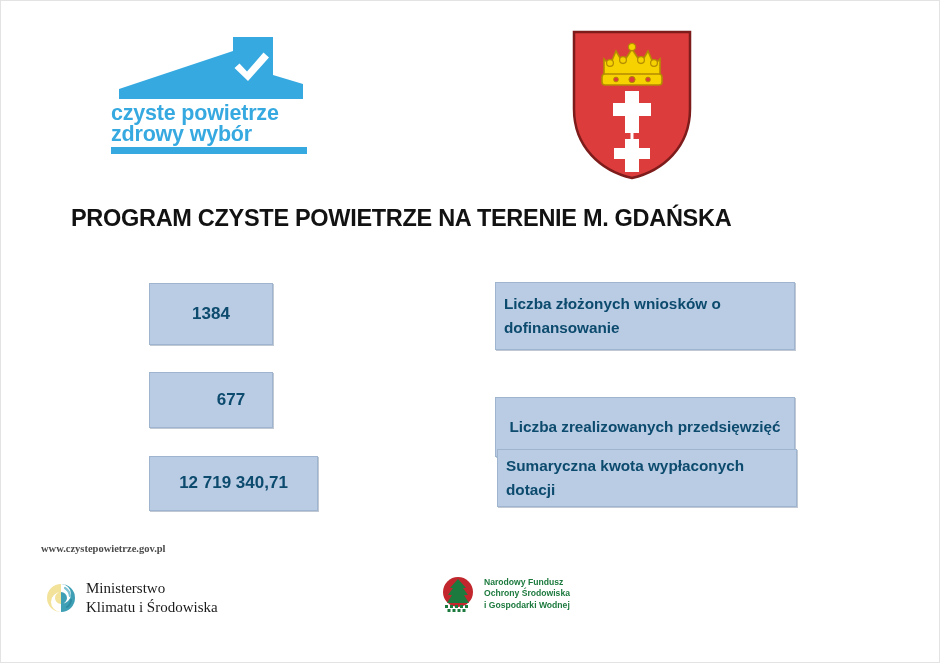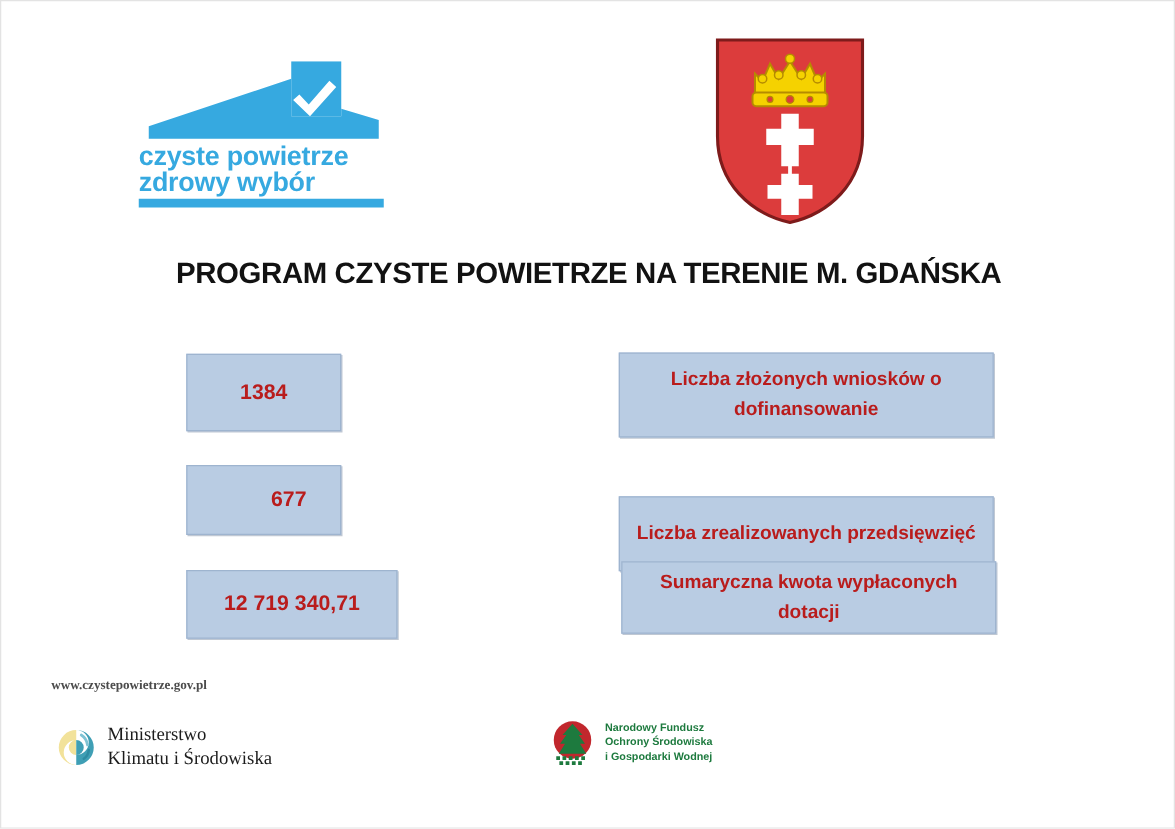--- a/index.html
+++ b/index.html
@@ -17,21 +17,21 @@
     background: #ffffff;
     box-sizing: border-box;
     border: 1px solid #e3e3e3;
     overflow: hidden;
   }
 
   
   #cp-logo {
     position: absolute;
     left: 104px;
-    top: 48px;
+    top: 36px;
     width: 212px;
     height: 118px;
     text-align: center;
   }
   #cp-logo svg { display: block; }
 
   
   #gdansk-coa {
     position: absolute;
     left: 570px;
@@ -40,40 +40,39 @@
     height: 152px;
   }
   #gdansk-coa svg { display: block; }
 
   
   #title {
     position: absolute;
     left: 70px;
     top: 204px;
     width: 800px;
-    text-align: center;
     font-size: 23.5px;
     font-weight: bold;
     color: #121212;
     letter-spacing: -0.3px;
     font-family: "Liberation Sans", sans-serif;
   }
 
   
   .box {
     position: absolute;
     box-sizing: border-box;
     background: #b9cce3;
     border: 1px solid #9eb4cf;
     box-shadow: 1px 1px 0 rgba(140,155,175,0.55);
     display: flex;
     align-items: center;
     justify-content: center;
-    text-align: center;
-    color: #b91c1c;
+    text-align: left;
+    color: #0c4a6e;
     font-weight: bold;
     font-family: "Liberation Sans", sans-serif;
     line-height: 1.55;
     padding: 2px 8px;
   }
   .value-box { font-size: 17px; }
   .label-box { font-size: 15.3px; }
 
   #value-box-0 { left: 148px; top: 282px;  width: 124px; height: 62px; }
   #label-box-0 { left: 494px; top: 281px;  width: 300px; height: 68px; }

